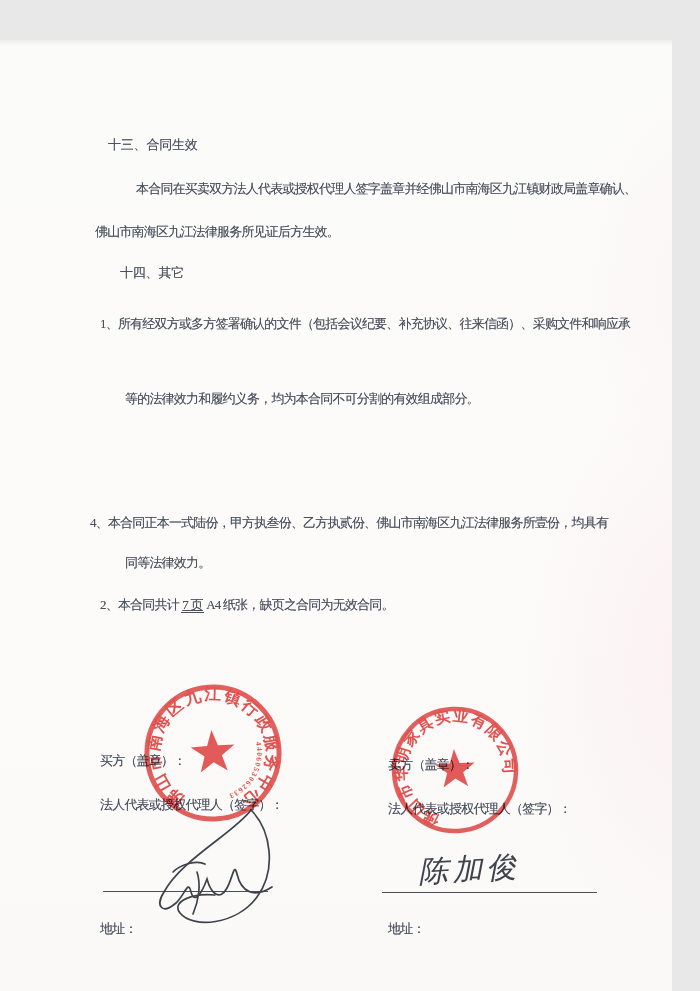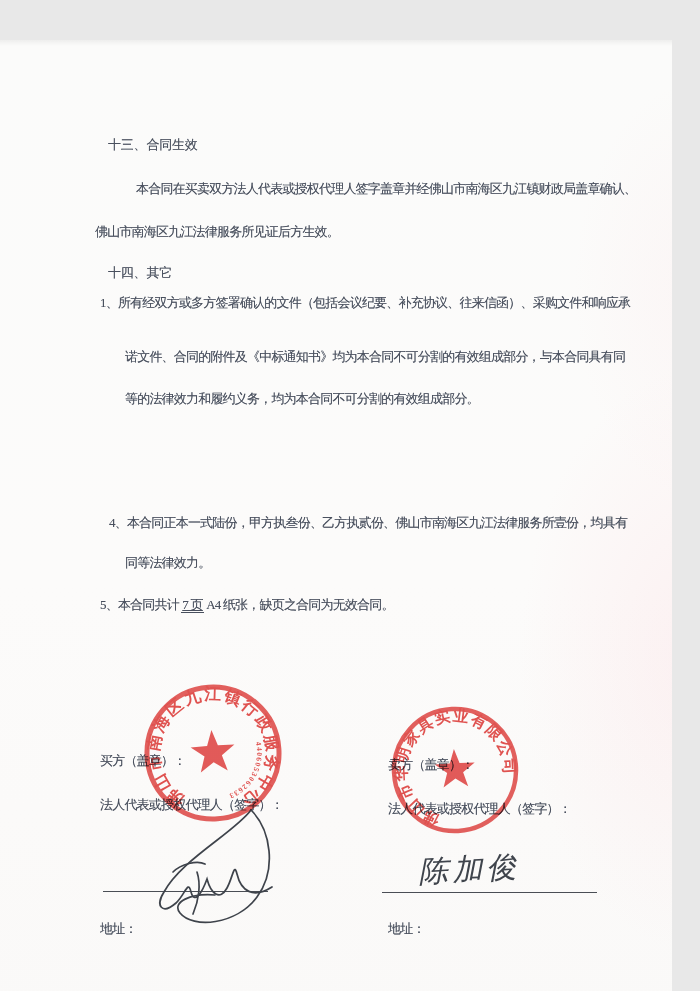--- a/index.html
+++ b/index.html
@@ -27,27 +27,26 @@
 </head>
 <body>
 
 <div class="page">
   <div class="edge-shadow"></div>
 
   <div class="tl heading" style="left:108px;top:96px">十三、合同生效</div>
   <div class="tl" style="left:95px;top:183px">佛山市南海区九江法律服务所见证后方生效。</div>
   <div class="tl" style="left:136px;top:140px">本合同在买卖双方法人代表或授权代理人签字盖章并经佛山市南海区九江镇财政局盖章确认、</div>
 
-  <div class="tl heading" style="left:108px;top:224px">十四、其它</div>
-  <div class="tl" style="left:100px;top:254px">1、所有经双方或多方签署确认的文件（包括会议纪要、补充协议、往来信函）、采购文件和响应承</div>
-  <div class="tl" style="left:125px;top:308px">诺文件、合同的附件及《中标通知书》均为本合同不可分割的有效组成部分，与本合同具有同</div>
+  <div class="tl heading" style="left:120px;top:224px">十四、其它</div>
+  <div class="tl" style="left:100px;top:275px">1、所有经双方或多方签署确认的文件（包括会议纪要、补充协议、往来信函）、采购文件和响应承</div>
   <div class="tl" style="left:125px;top:350px">等的法律效力和履约义务，均为本合同不可分割的有效组成部分。</div>
-  <div class="tl" style="left:109px;top:474px">4、本合同正本一式陆份，甲方执叁份、乙方执贰份、佛山市南海区九江法律服务所壹份，均具有</div>
+  <div class="tl" style="left:90px;top:474px">4、本合同正本一式陆份，甲方执叁份、乙方执贰份、佛山市南海区九江法律服务所壹份，均具有</div>
   <div class="tl" style="left:125px;top:514px">同等法律效力。</div>
-  <div class="tl" style="left:100px;top:556px"><span>5、本合同共计 </span><span class="u">7 页</span><span> A4 纸张，缺页之合同为无效合同。</span></div>
+  <div class="tl" style="left:100px;top:556px"><span>2、本合同共计 </span><span class="u">7 页</span><span> A4 纸张，缺页之合同为无效合同。</span></div>
 
   <div class="tl" style="left:100px;top:712px;z-index:2">买方（盖章）：</div>
   <div class="tl" style="left:100px;top:756px;z-index:2">法人代表或授权代理人（签字）：</div>
   <div class="tl" style="left:388px;top:716px;z-index:2">卖方（盖章）：</div>
   <div class="tl" style="left:388px;top:760px;z-index:2">法人代表或授权代理人（签字）：</div>
   <div class="tl" style="left:100px;top:880px">地址：</div>
   <div class="tl" style="left:388px;top:880px">地址：</div>
 
   <div class="sigline" style="left:103px;top:851px;width:165px"></div>
   <div class="sigline" style="left:382px;top:852px;width:215px"></div>

